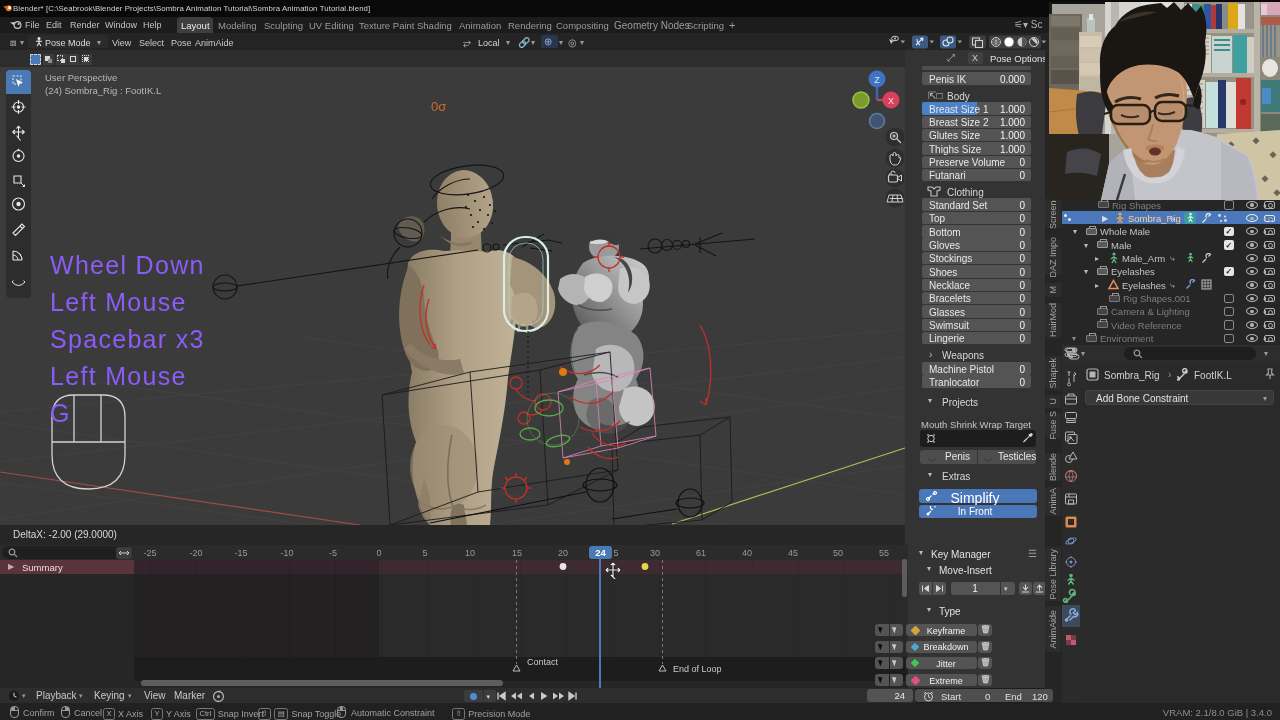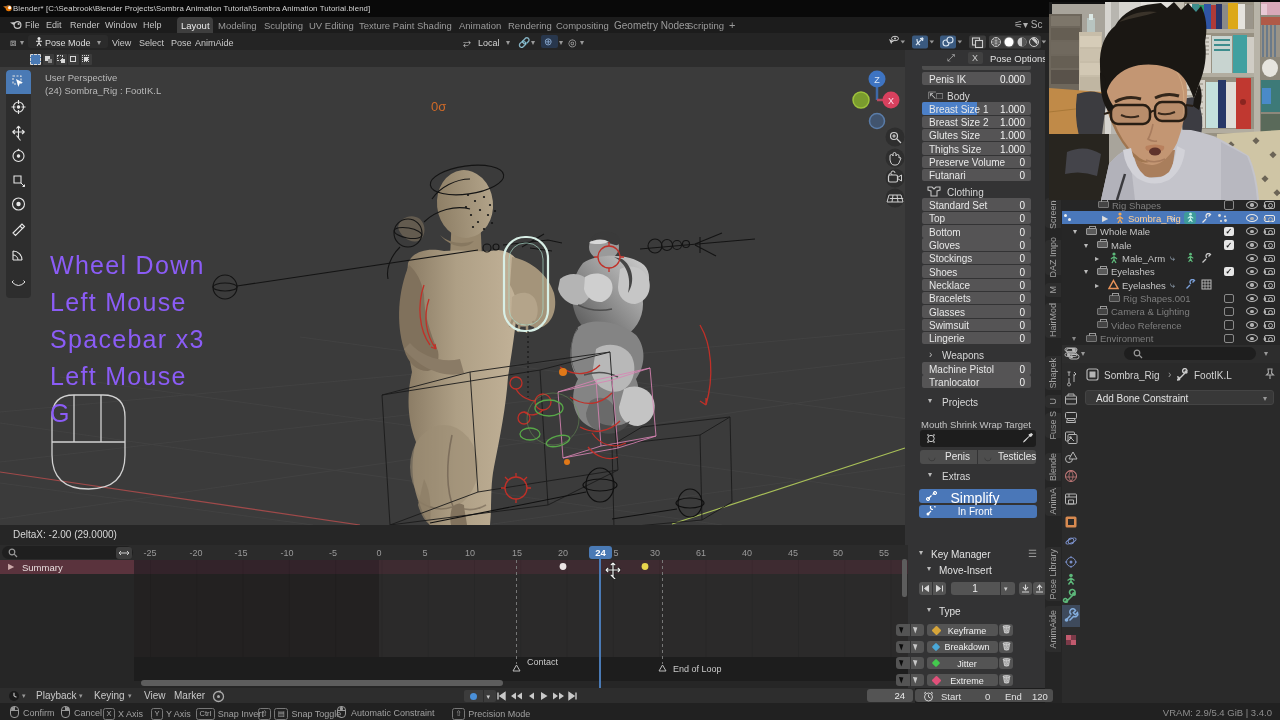--- a/index.html
+++ b/index.html
@@ -11,21 +11,21 @@
 .prow .vl{position:absolute;right:6px;top:1.5px;color:#f2f2f2}
 .sech{position:absolute;font-size:10px;color:#d8d8d8}
 .krow{position:absolute;font-size:10px;color:#e2e2e2}
 .orow{position:absolute;left:1062px;width:218px;height:13.4px;font-size:9.5px;color:#c4c4c4}
 .orow.gr{color:#7e7e7e}
 .vtab{position:absolute;left:1045px;width:16px;background:#2d2d2d;border-radius:4px 0 0 4px;display:flex;align-items:center;justify-content:center}
 .vtab span{writing-mode:vertical-rl;transform:rotate(180deg);font-size:9px;color:#a2a2a2;white-space:nowrap}
 .num{position:absolute;transform:translateX(-50%);font-size:9px;color:#9a9a9a;top:548px}
 .kbd{display:inline-block;border:1px solid #777;border-radius:2.5px;padding:0 2.5px;font-size:7.5px;line-height:9.5px;color:#aaa;margin-right:3px;vertical-align:0.5px}
 .sbi{position:absolute;font-size:9px;color:#a0a0a0;top:708px}
-.ktr{position:absolute;left:896px;width:118px;height:22px}
+.ktr{position:absolute;left:875px;width:118px;height:22px}
 .ktr b{position:absolute;top:0;width:13.5px;height:12px;background:#545454;border-radius:3px}
 .ktr .c1{left:0;border-radius:3px 0 0 3px}
 .ktr .c2{left:14.5px;border-radius:0 3px 3px 0}
 .ktr .c1::after{content:"";position:absolute;left:3.5px;top:2px;border-left:4px solid #0c0c0c;border-top:2.5px solid transparent;border-bottom:5px solid transparent;transform:rotate(-20deg)}
 .ktr .c2::after{content:"";position:absolute;left:3.5px;top:2px;border-left:4px solid #c8c8c8;border-top:2.5px solid transparent;border-bottom:5px solid transparent;transform:rotate(-20deg)}
 .ktr .mn{position:absolute;left:30.5px;top:0;width:71px;height:12px;background:#545454;border-radius:3px;text-align:center}
 .ktr .mn i{position:absolute;left:6px;top:2.5px;width:7px;height:7px;transform:rotate(45deg);border-radius:1px}
 .ktr .mn span{position:absolute;left:10px;right:0;top:1.5px;font-size:9px;color:#f0f0f0}
 .ktr .tr{left:103px;border-radius:3px}
 .ktr .tr::after{content:"\1F5D1";position:absolute;left:2.5px;top:1px;font-size:8px;color:#ccc}
@@ -479,21 +479,21 @@
 <div class="sbi" style="left:151px"><span class="kbd">Y</span>Y Axis</div>
 <div class="sbi" style="left:196px"><span class="kbd">Ctrl</span>Snap Invert</div>
 <div class="sbi" style="left:258px"><span class="kbd">⇧</span><span class="kbd">▤</span>Snap Toggle</div>
 <svg class="a" style="left:337px;top:706px" width="9" height="12" viewBox="0 0 9 12">
     <rect x="0.5" y="0.5" width="8" height="11" rx="3.5" fill="none" stroke="#999" stroke-width="1"></rect>
     <path d="M4.5,0.5 v4 M0.5,4.5 h8" stroke="#999" stroke-width="1"></path>
     <rect x="2.8" y="0.8" width="3.2" height="3.4" rx="1.5" fill="#999"></rect>
   </svg>
 <div class="sbi" style="left:351px">Automatic Constraint</div>
 <div class="sbi" style="left:452px"><span class="kbd">⇧</span>Precision Mode</div>
-<div class="t" style="right:8px;top:707.5px;font-size:9.5px;color:#8e8e8e">VRAM: 2.9/5.4 GiB  |  3.4.0</div>
+<div class="t" style="right:8px;top:707.5px;font-size:9.5px;color:#8e8e8e">VRAM: 2.1/8.0 GiB  |  3.4.0</div>
 
 <div class="a" id="npanel" style="left:905px;top:50px;width:140px;height:495px;background:#333334"></div>
 <div class="t" style="left:947px;top:53px;font-size:10px;color:#b9b9b9">⤢</div>
 <div class="a" style="left:968px;top:52px;width:15px;height:12px;background:#414141;border-radius:2px">
     <div class="t" style="left:4px;top:1.5px;font-size:9px;color:#ccc">X</div>
   </div>
 <div class="t" style="left:990px;top:54px;font-size:9.5px;color:#e2e2e2">Pose Options</div>
 <div class="a" style="left:922px;top:66px;width:109px;height:4px;background:#4e4e4e;border-radius:0 0 2px 2px"></div>
 <div class="prow" style="top:72px">
     <span class="lb">Penis IK</span>

